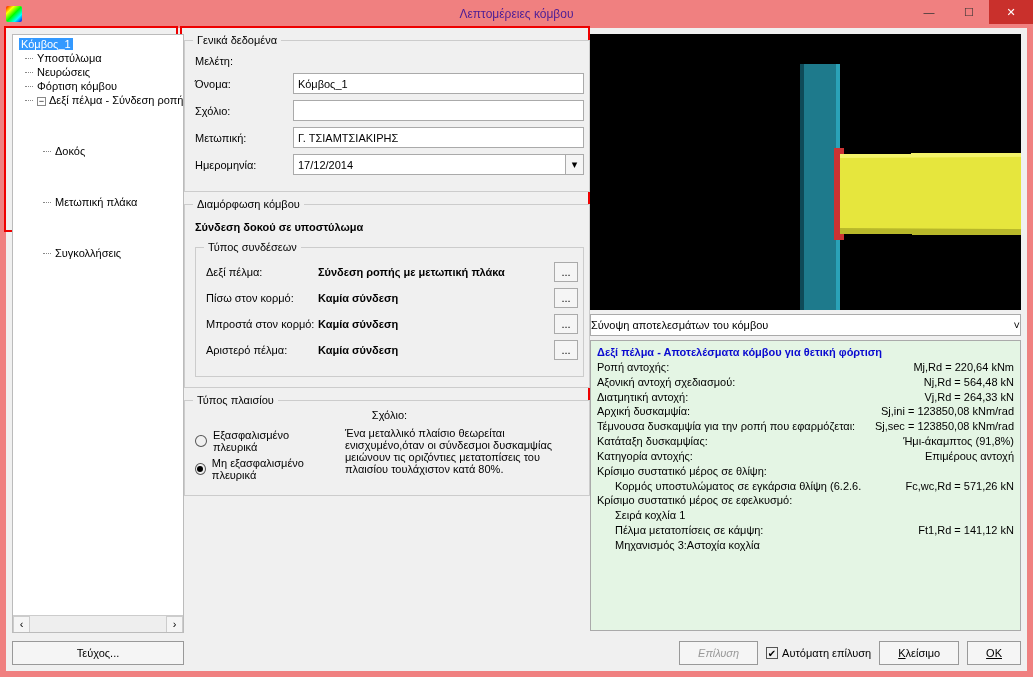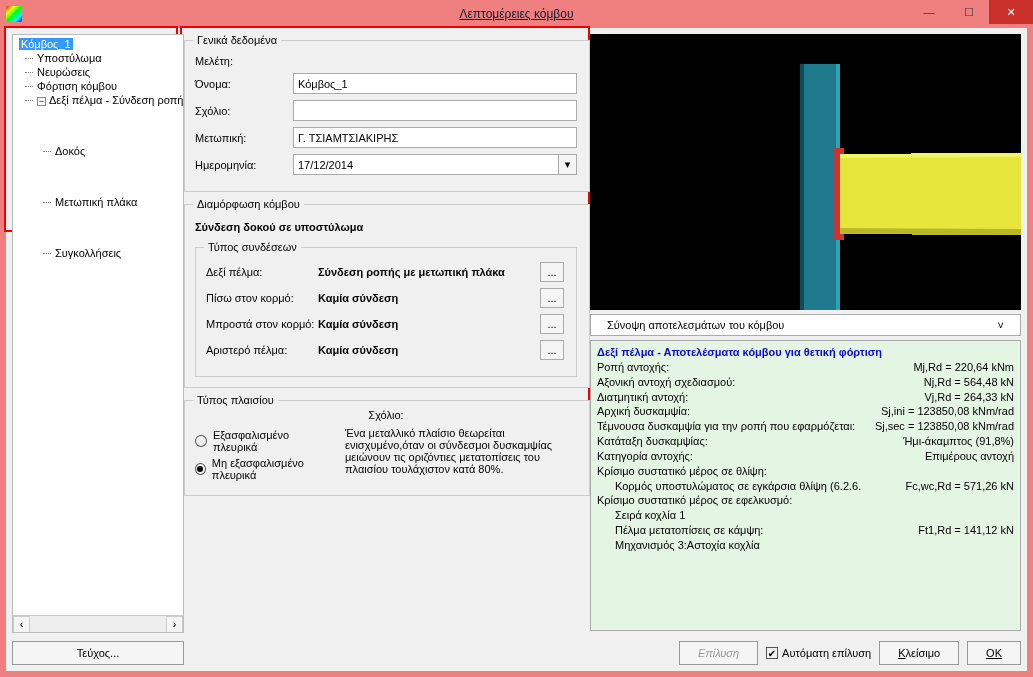--- a/index.html
+++ b/index.html
@@ -1,18 +1,18 @@
 <!DOCTYPE html>
 <html><head>
 <meta charset="utf-8">
 <style>
 * { box-sizing: border-box; margin: 0; padding: 0; font-family: "Segoe UI", Tahoma, sans-serif; font-size: 11px; }
 body { background: #f08080; width: 1033px; height: 677px; overflow: hidden; }
 .titlebar { height: 28px; background: #f08080; display: flex; align-items: center; justify-content: center; position: relative; }
-.titlebar .title { color: #0f172a; font-size: 12px; text-decoration: underline; }
+.titlebar .title { color: #4c1d95; font-size: 12px; }
 .titlebar .icon { position: absolute; left: 6px; top: 6px; width: 16px; height: 16px; background: linear-gradient(135deg,#f00,#ff0,#0f0,#0ff,#00f); border-radius: 2px; }
 .winbtns { position: absolute; right: 0; top: 0; display: flex; }
 .winbtn { width: 40px; height: 24px; display: flex; align-items: center; justify-content: center; color: #333; }
 .winbtn.close { background: #c9302c; color: #fff; width: 44px; }
 .content { background: #f0f0f0; position: absolute; left: 6px; top: 28px; right: 6px; bottom: 6px; padding: 6px; }
 .layout { display: flex; width: 100%; height: 100%; }
 .leftcol { width: 172px; display: flex; flex-direction: column; }
 .treepane { flex: 1; background: #fff; border: 1px solid #bbb; overflow: hidden; position: relative; }
 .redbox { border: 2px solid #e00; position: absolute; pointer-events: none; }
 .red1 { left: 174px; top: -2px; width: 410px; height: 206px; }
@@ -22,41 +22,41 @@
 .tree { padding: 2px; }
 .tree .node { padding: 1px 0 1px 0; white-space: nowrap; }
 .tree .lvl1 { padding-left: 4px; }
 .tree .lvl2 { padding-left: 22px; position: relative; }
 .tree .lvl3 { padding-left: 40px; position: relative; margin-top: 37px; }
 .tree .lvl2::before, .tree .lvl3::before { content: ""; position: absolute; left: 10px; top: 50%; width: 8px; border-top: 1px dotted #888; }
 .tree .lvl3::before { left: 28px; }
 .tree .sel { background: #3399ff; color: #fff; padding: 0 2px; }
 .expander { display: inline-block; width: 9px; height: 9px; border: 1px solid #888; text-align: center; line-height: 7px; font-size: 9px; margin-right: 3px; vertical-align: middle; }
 .midcol { width: 406px; display: flex; flex-direction: column; gap: 6px; }
-.group { border: 1px solid #ccc; padding: 8px 12px 10px 10px; position: relative; margin-top: 6px; background: #f0f0f0; }
+.group { border: 1px solid #ccc; padding: 8px 5px 10px 10px; position: relative; margin-top: 6px; background: #f0f0f0; }
 .group > .legend { position: absolute; top: -7px; left: 8px; background: #f0f0f0; padding: 0 4px; color: #000; }
 .frow { display: flex; align-items: center; margin: 6px 0; }
 .frow label { width: 98px; }
 .txt { flex: 1; height: 21px; border: 1px solid #aaa; background: #fff; padding: 2px 4px; }
 .date { display: flex; flex: 1; }
 .date .dd { width: 18px; border: 1px solid #aaa; border-left: none; display: flex; align-items: center; justify-content: center; background: #f5f5f5; }
 .subhead { font-weight: bold; margin: 8px 0 6px 0; }
 .ctype .row2 { display: flex; align-items: center; margin: 6px 0; }
 .ctype .lbl { width: 112px; }
 .ctype .val { flex: 1; font-weight: bold; }
 .dotbtn { width: 24px; height: 20px; border: 1px solid #aaa; background: #f5f5f5; display: flex; align-items: center; justify-content: center; }
 .radio { display: flex; align-items: center; margin: 4px 0; }
 .radio .r { width: 12px; height: 12px; border: 1px solid #555; border-radius: 50%; margin-right: 6px; display:flex; align-items:center; justify-content:center; }
 .radio .r.sel::after { content:""; width:6px; height:6px; background:#000; border-radius:50%; }
 .rightcol { flex: 1; display: flex; flex-direction: column; gap: 4px; }
 .viewport { height: 276px; background: #000; position: relative; overflow: hidden; }
 .column3d { position: absolute; left: 210px; top: 30px; width: 40px; bottom: 0; background: #1e7a8c; border-left: 4px solid #0f4a58; border-right: 4px solid #2aa2b8; }
 .beam3d { position: absolute; left: 250px; top: 120px; right: 0; height: 80px; background: #e6e63d; border-top: 4px solid #f4f46a; border-bottom: 6px solid #b8b82a; transform: perspective(400px) rotateY(-4deg); transform-origin: left center; }
 .plate { position:absolute; left:244px; top:114px; width:10px; height:92px; background:#c33; }
-.combo { height: 22px; border: 1px solid #aaa; background: #fff; display: flex; align-items: center; padding: 0 16px; justify-content: space-between; }
+.combo { height: 22px; border: 1px solid #aaa; background: #fff; display: flex; align-items: center; padding: 0 0; justify-content: space-between; }
 .results { flex: 1; background: #e4f5e4; border: 1px solid #aaa; padding: 4px 6px; overflow: auto; line-height: 1.35; }
 .results .hdr { color: #0a0ad0; font-weight: bold; }
 .results .line { display: flex; justify-content: space-between; }
 .results .indent { padding-left: 18px; display:flex; justify-content: space-between; }
 .footer { display: flex; justify-content: space-between; align-items: center; margin-top: 6px; }
 .btn { height: 24px; padding: 0 18px; border: 1px solid #999; background: #f5f5f5; display: inline-flex; align-items: center; justify-content: center; }
 .btn.dis { color: #999; font-style: italic; }
 .footer-right { display: flex; gap: 8px; align-items: center; }
 .chk { display: inline-flex; align-items: center; gap: 4px; }
 .chk .box { width:12px; height:12px; border:1px solid #555; display:flex; align-items:center; justify-content:center; font-size:10px; }

